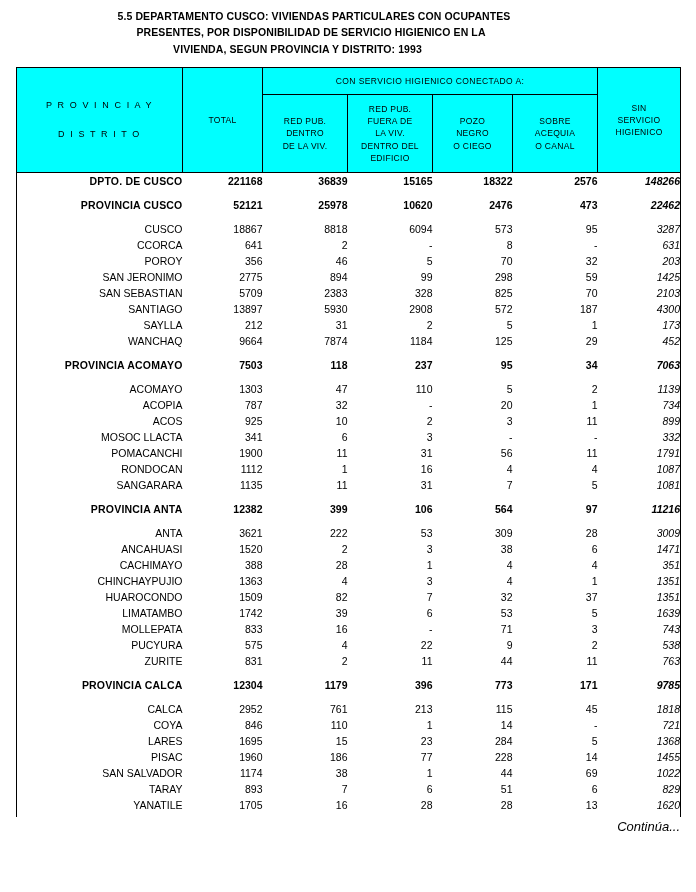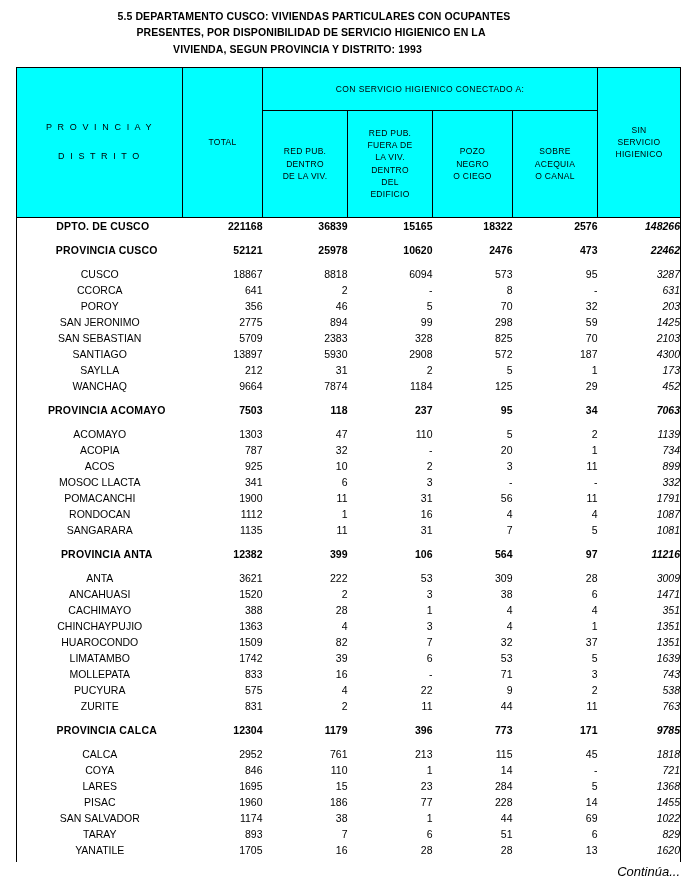--- a/index.html
+++ b/index.html
@@ -35,21 +35,21 @@
   .title-line.l2 { padding-left: 30px; }
   .title-line.l3 { padding-left: 3px; }
 
   table.main {
     border-collapse: collapse;
     width: 664px;
     margin: 6px 16px 0 16px;
     table-layout: fixed;
   }
   table.main td, table.main th {
-    padding: 16px;
+    padding: 8px;
     font-weight: normal;
   }
   .cyan {
     background: #00ffff;
   }
   .hdr-cell {
     text-align: center;
     vertical-align: middle;
     font-size: 8.5px;
     font-weight: bold;
@@ -85,21 +85,21 @@
     margin: 0 16px;
     table-layout: fixed;
   }
   table.data td {
     font-size: 10.5px;
     padding: 0;
     height: 16px;
     vertical-align: middle;
   }
   td.name {
-    text-align: center;
+    text-align: right;
     padding-left: 10px;
     white-space: nowrap;
   }
   td.num {
     text-align: right;
     padding-right: 14px;
     white-space: nowrap;
   }
   tr.dept td, tr.prov td {
     font-weight: bold;

